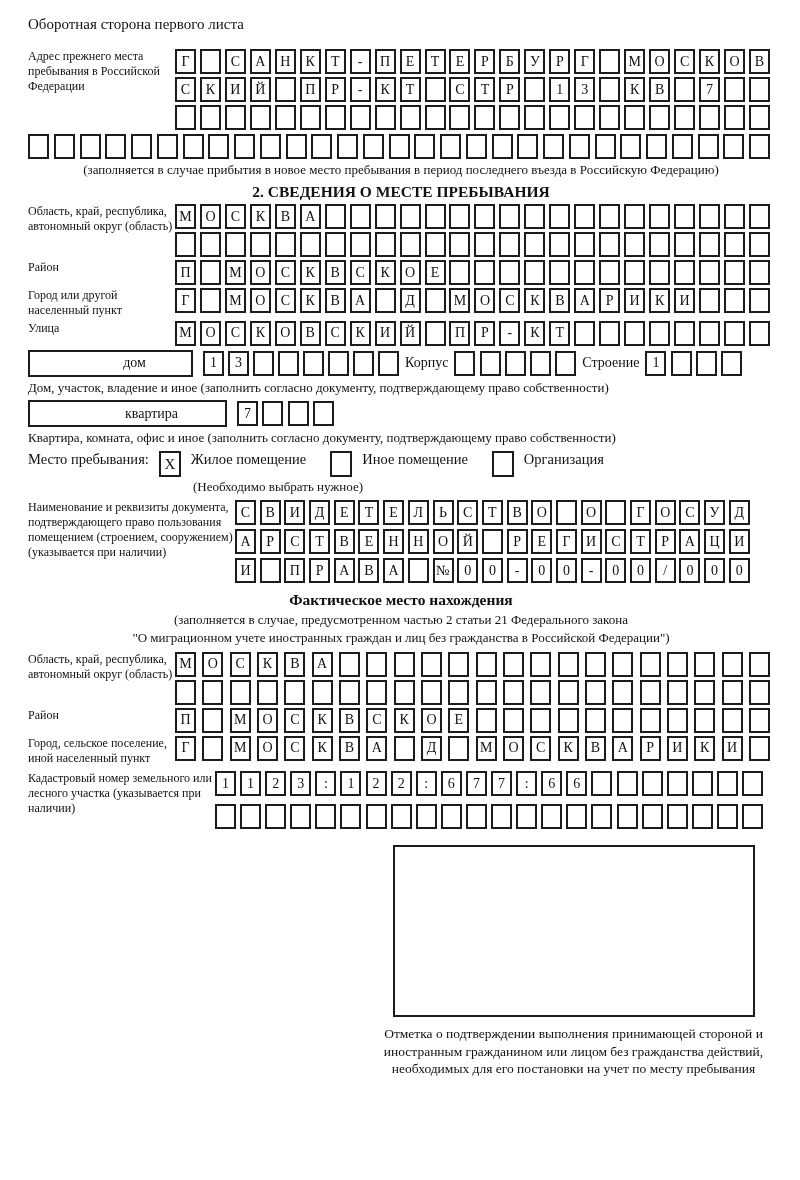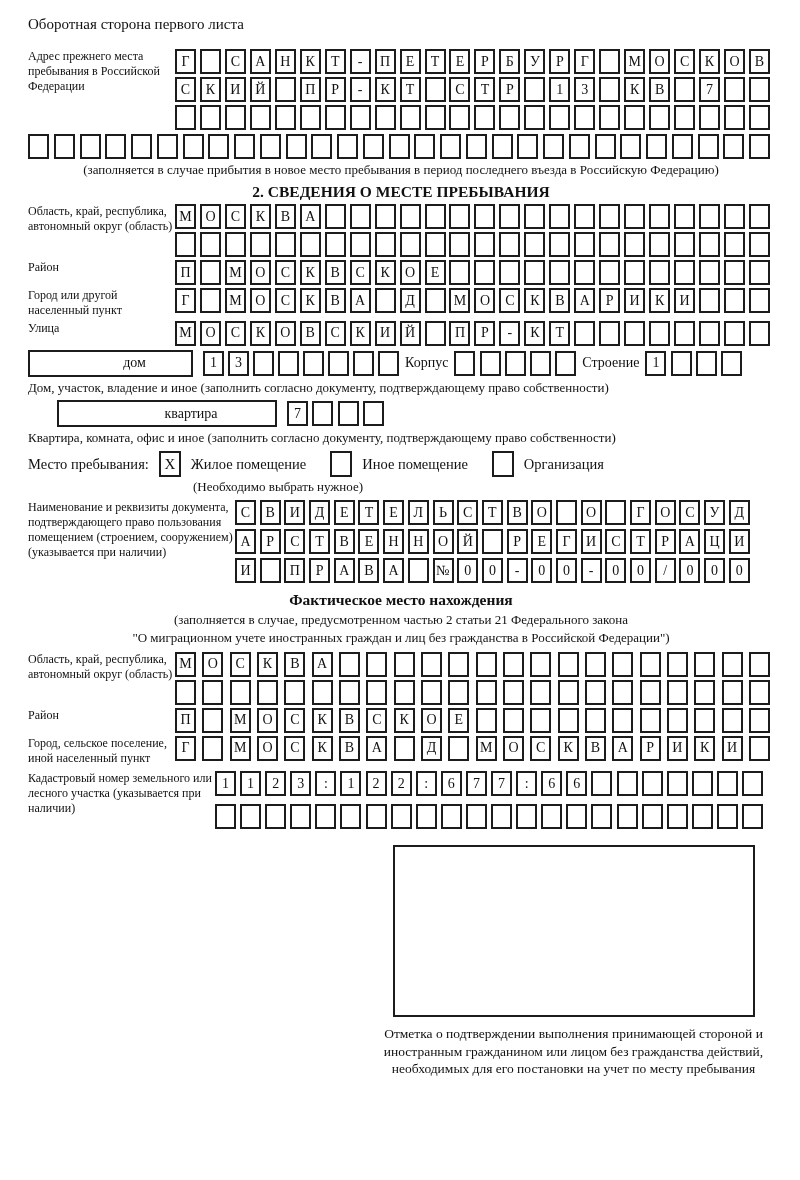--- a/index.html
+++ b/index.html
@@ -32,21 +32,21 @@
   .note { font-size:13px; line-height:1.25; margin-top:3px; }
   .center { text-align:center; }
 
   .sect-title { text-align:center; font-weight:bold; font-size:15.5px; margin-top:5px; margin-bottom:3px; }
 
   .widebox { height:27px; border:2px solid #1c1c1c; display:flex; align-items:center;
              justify-content:center; font-size:14px; flex:none;padding-left:48px; }
   .domrow { display:flex; align-items:center; margin-top:4px; }
   .inline-lbl { font-size:14px; margin:0 6px; flex:none; }
 
-  .chkrow { display:flex; align-items:center; margin-top:5px; gap:10px; }
+  .chkrow { display:flex; align-items:flex-start; margin-top:5px; gap:10px; }
   .chk { width:22px; height:26px; border:2px solid #1c1c1c; flex:none;
          display:flex; align-items:center; justify-content:center; font-size:15px; }
   .chkrow .lbl-inline { font-size:14.5px; }
   .chknote { font-size:13px; margin-left:165px; width:310px; text-align:left; margin-top:2px; }
 
   .stamp-wrap { margin-left:365px; margin-top:16px; width:375px; }
   .stamp-box { width:362px; height:172px; border:2px solid #1c1c1c; }
   .stamp-note { font-size:13.5px; line-height:1.3; text-align:center; margin-top:8px; width:385px; margin-left:-12px; }
 
   .gap6 { margin-top:6px; }
@@ -349,21 +349,21 @@
     <div class="cells c97">
         <div class="cell">1</div>
         <div class="cell"></div>
         <div class="cell"></div>
         <div class="cell"></div>
       </div>
   </div>
   <div class="note">Дом, участок, владение и иное (заполнить согласно документу, подтверждающему право собственности)</div>
 
   <div class="domrow">
-    <div class="widebox" style="width:220px;margin-left:29px;">квартира</div>
+    <div class="widebox" style="width:199px;">квартира</div>
     <div class="cells c97" style="margin-left:10px;">
         <div class="cell">7</div>
         <div class="cell"></div>
         <div class="cell"></div>
         <div class="cell"></div>
       </div>
   </div>
   <div class="note">Квартира, комната, офис и иное (заполнить согласно документу, подтверждающему право собственности)</div>
 
   <div class="chkrow">

